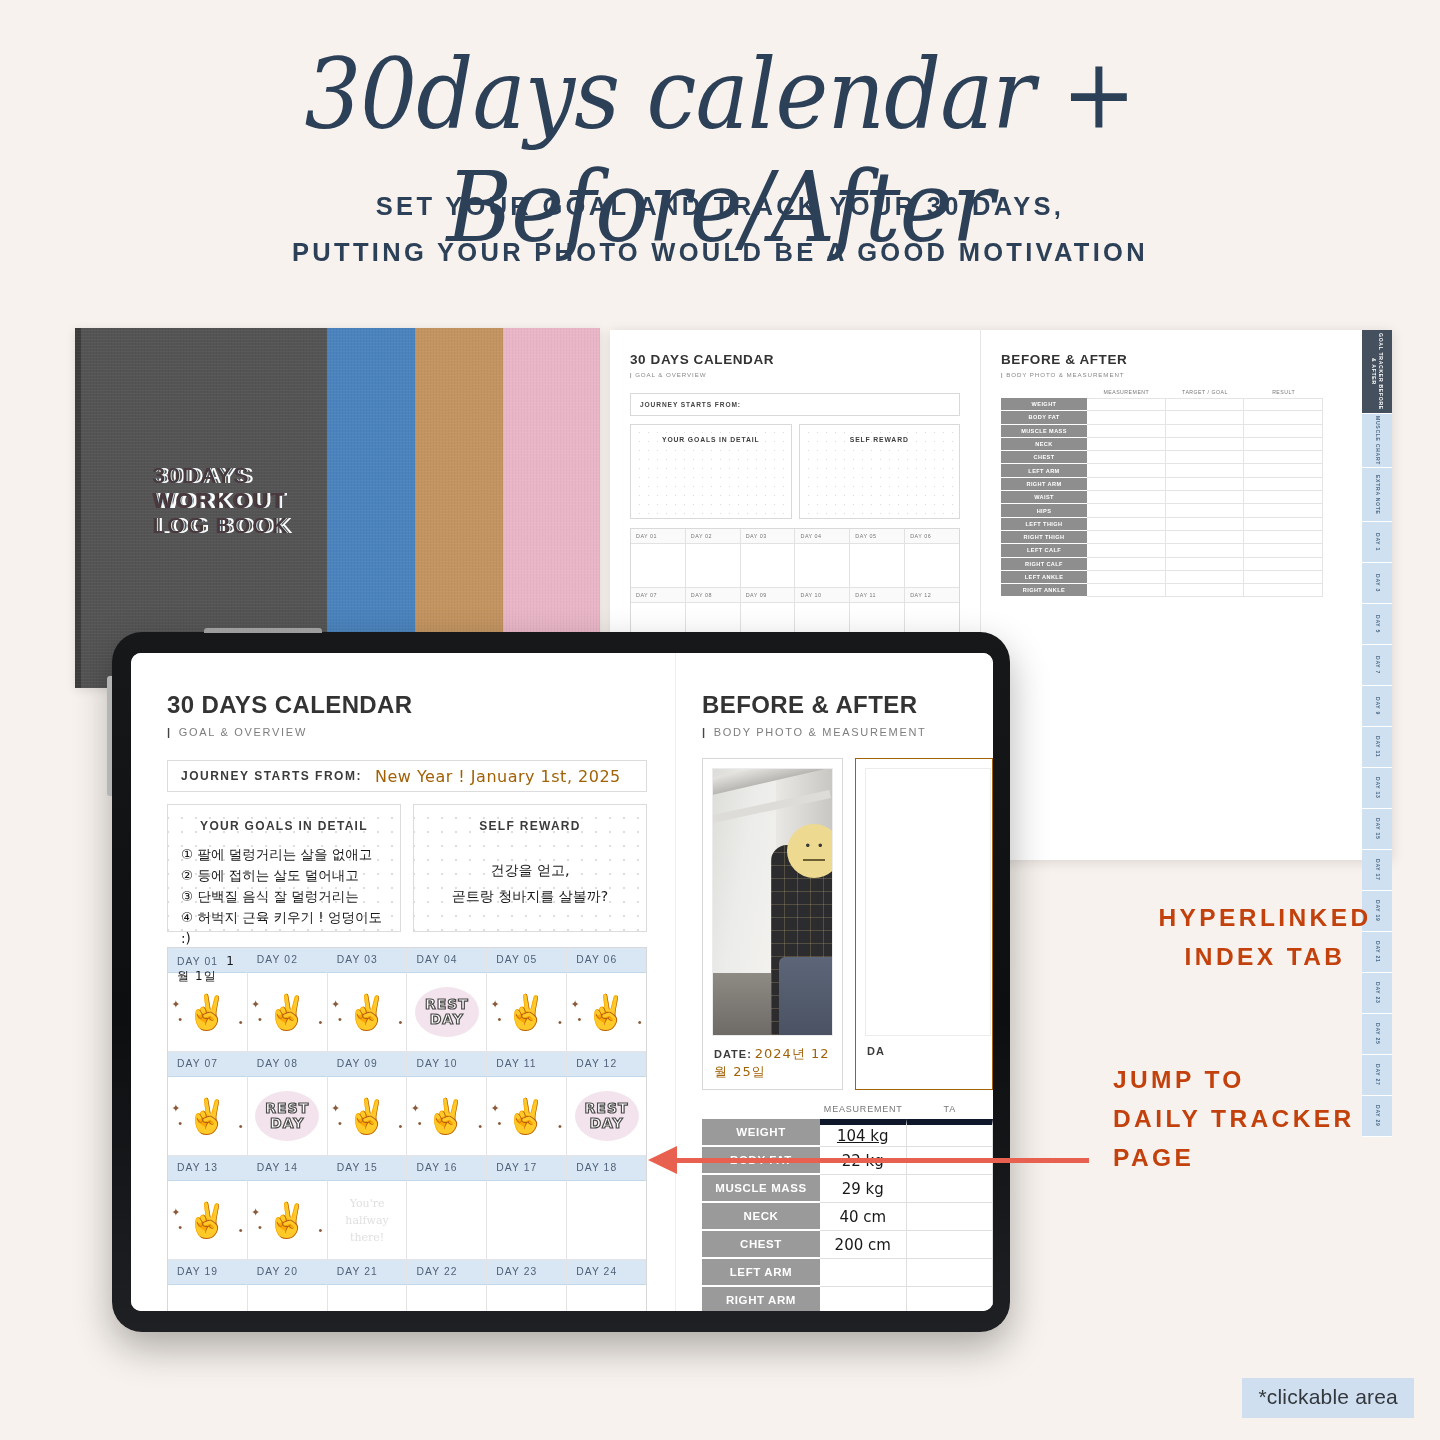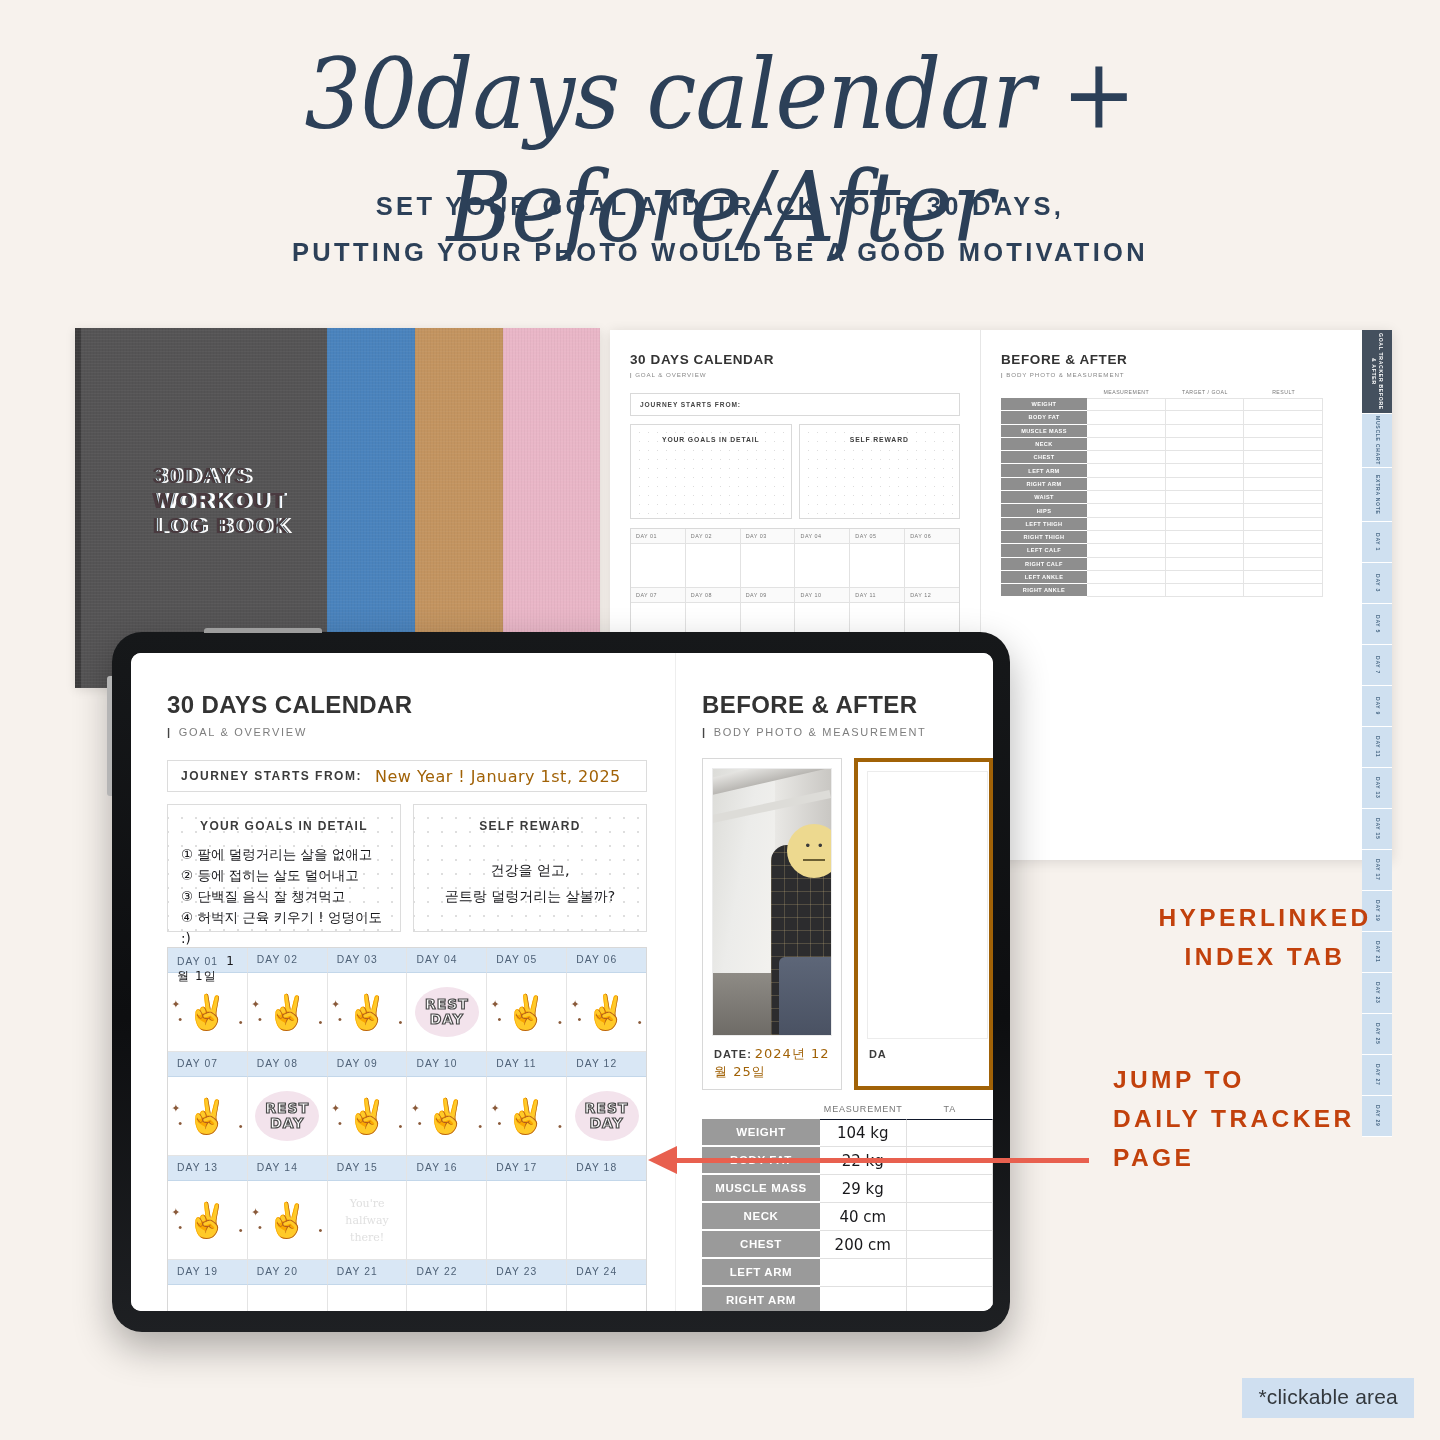--- a/index.html
+++ b/index.html
@@ -292,40 +292,40 @@
   .ba-img .face {
     position: absolute; left: 74px; top: 55px; width: 54px; height: 54px;
     border-radius: 50%; background: #edd98f;
     display: flex; flex-direction: column; align-items: center; justify-content: center;
   }
   .ba-img .face .eyes { font-size: 13px; color: #3a3a3a; letter-spacing: 8px; margin-left: 8px; line-height: 8px; }
   .ba-img .face .mouth { width: 22px; height: 2px; background: #6b5f33; margin-top: 9px; }
   .ba-date { font-size: 11px; font-weight: bold; letter-spacing: 1px; color: #3b3b3b; padding: 9px 0 8px 2px; }
   .ba-date .hval { font-weight: normal; font-size: 13px; margin-left: 3px; }
 
-  .ba-photo2 { width: 222px; border: 4px solid #a16207; padding: 9px 1px 0 9px; }
+  .ba-photo2 { width: 222px; border: 1px solid #a16207; padding: 9px 1px 0 9px; }
   .ba-photo2 .inner { height: 268px; border: 1px solid #ececec; }
 
   .mtable { margin-top: 14px; }
   .mhead { display: flex; font-size: 9px; letter-spacing: .8px; color: #777; padding-bottom: 5px; }
   .mh0 { width: 118px; }
   .mh1, .mh2 { flex: 1; text-align: center; }
   .mrow { display: flex; height: 28px; }
   .mlabel {
     width: 118px; background: #9a9a9a; color: #fff;
     font-size: 11.5px; font-weight: bold; letter-spacing: .6px;
     display: flex; align-items: center; justify-content: center;
     border-bottom: 2px solid #fff;
   }
   .mcell {
     flex: 1; border-right: 1px solid #e0e0e0; border-bottom: 1px solid #e0e0e0;
     display: flex; align-items: center; justify-content: center;
     font-size: 15px; color: #17171a;
   }
-  .mrow:first-child .mcell { border-top: 1px solid #0f172a; }
+  .mrow:first-child .mcell { border-top: 6px solid #0f172a; text-decoration: underline; }
   .mrow .mcell:first-of-type { border-left: 1px solid #e0e0e0; }
 
   
   .arrow-line {
     position: absolute; left: 671px; top: 1158px;
     width: 418px; height: 5px; background: #e8604f;
   }
   .arrow-head {
     position: absolute; left: 648px; top: 1146px;
     width: 0; height: 0;
@@ -578,29 +578,29 @@
         <span class="journey-label">JOURNEY STARTS FROM:</span>
         <span class="journey-val hand">New Year !    January 1st, 2025</span>
       </div>
 
       <div class="goals">
         <div class="goalbox">
           <div class="goal-h">YOUR GOALS IN DETAIL</div>
           <div class="goal-list hand">
             <div>① 팔에 덜렁거리는 살을 없애고</div>
             <div>② 등에 접히는 살도 덜어내고</div>
-            <div>③ 단백질 음식 잘 챙겨먹고</div>
+            <div>③ 단백질 음식 잘 덜렁거리는</div>
             <div>④ 허벅지 근육 키우기 ! 엉덩이도 :)</div>
           </div>
         </div>
         <div class="goalbox">
           <div class="goal-h">SELF REWARD</div>
           <div class="reward-text hand">
             <div>건강을 얻고,</div>
-            <div>곧트랑 덜렁거리는 살볼까?</div>
+            <div>곧트랑 청바지를 살볼까?</div>
           </div>
         </div>
       </div>
 
       <div class="cal" id="tablet-calendar">
           <div class="calrow calhead">
             <div class="calcell"><span class="daytag">DAY 01</span><span class="daymemo hand">1월 1일</span></div>
             <div class="calcell"><span class="daytag">DAY 02</span></div>
             <div class="calcell"><span class="daytag">DAY 03</span></div>
             <div class="calcell"><span class="daytag">DAY 04</span></div>

